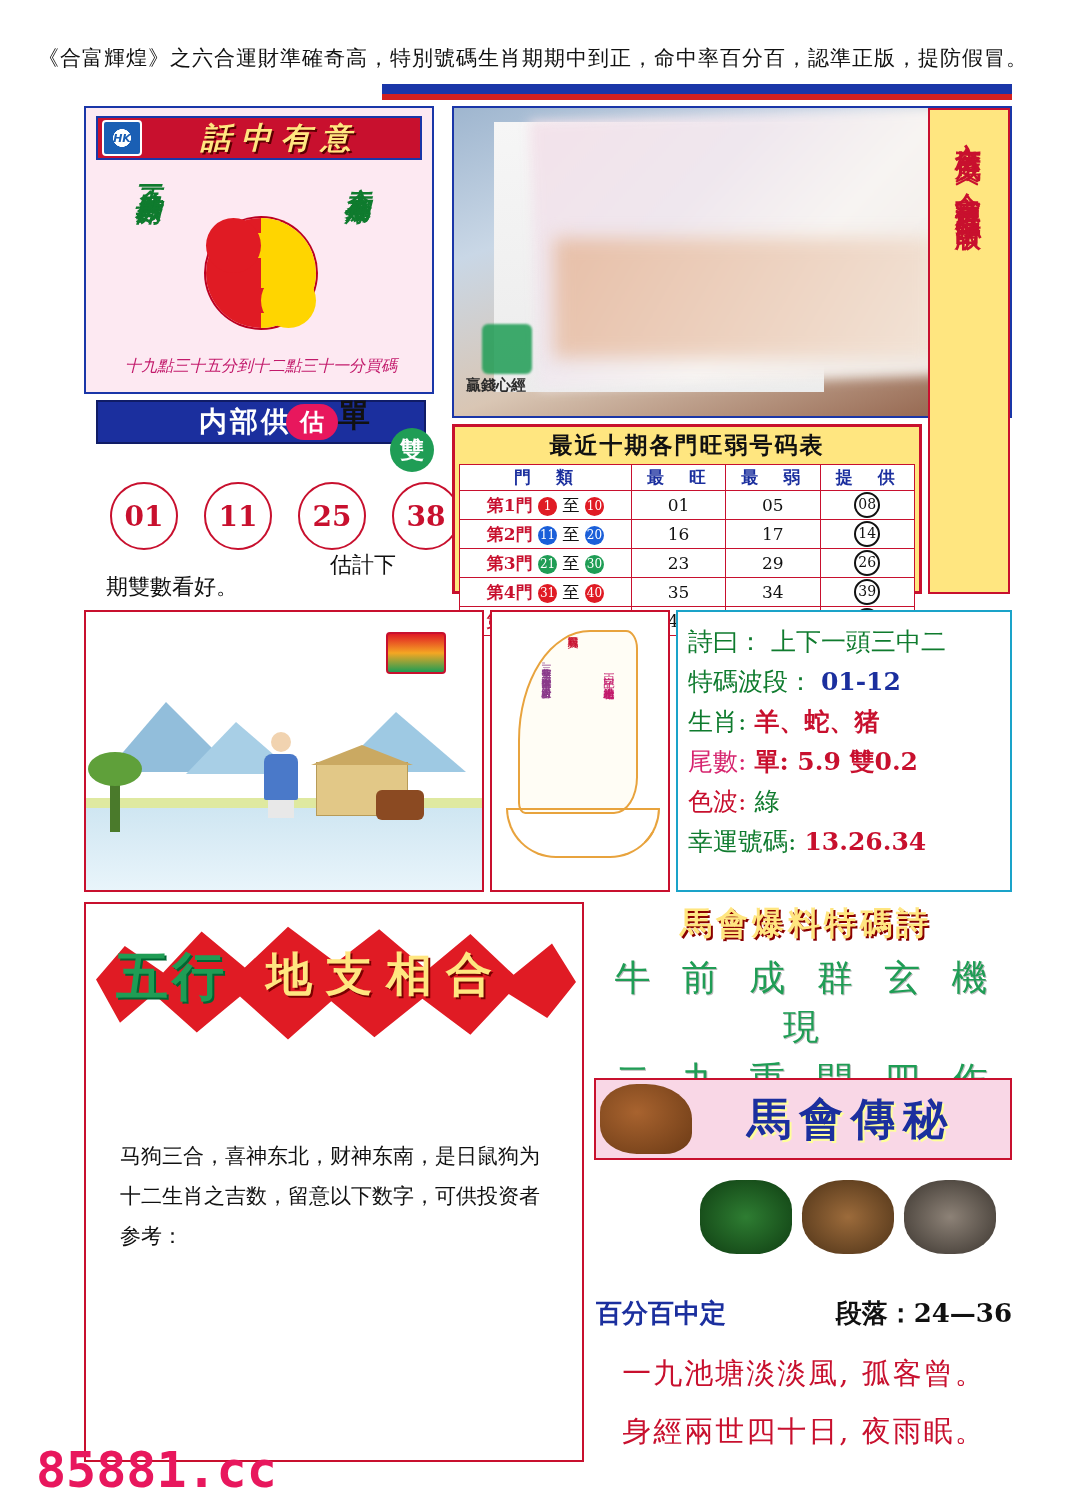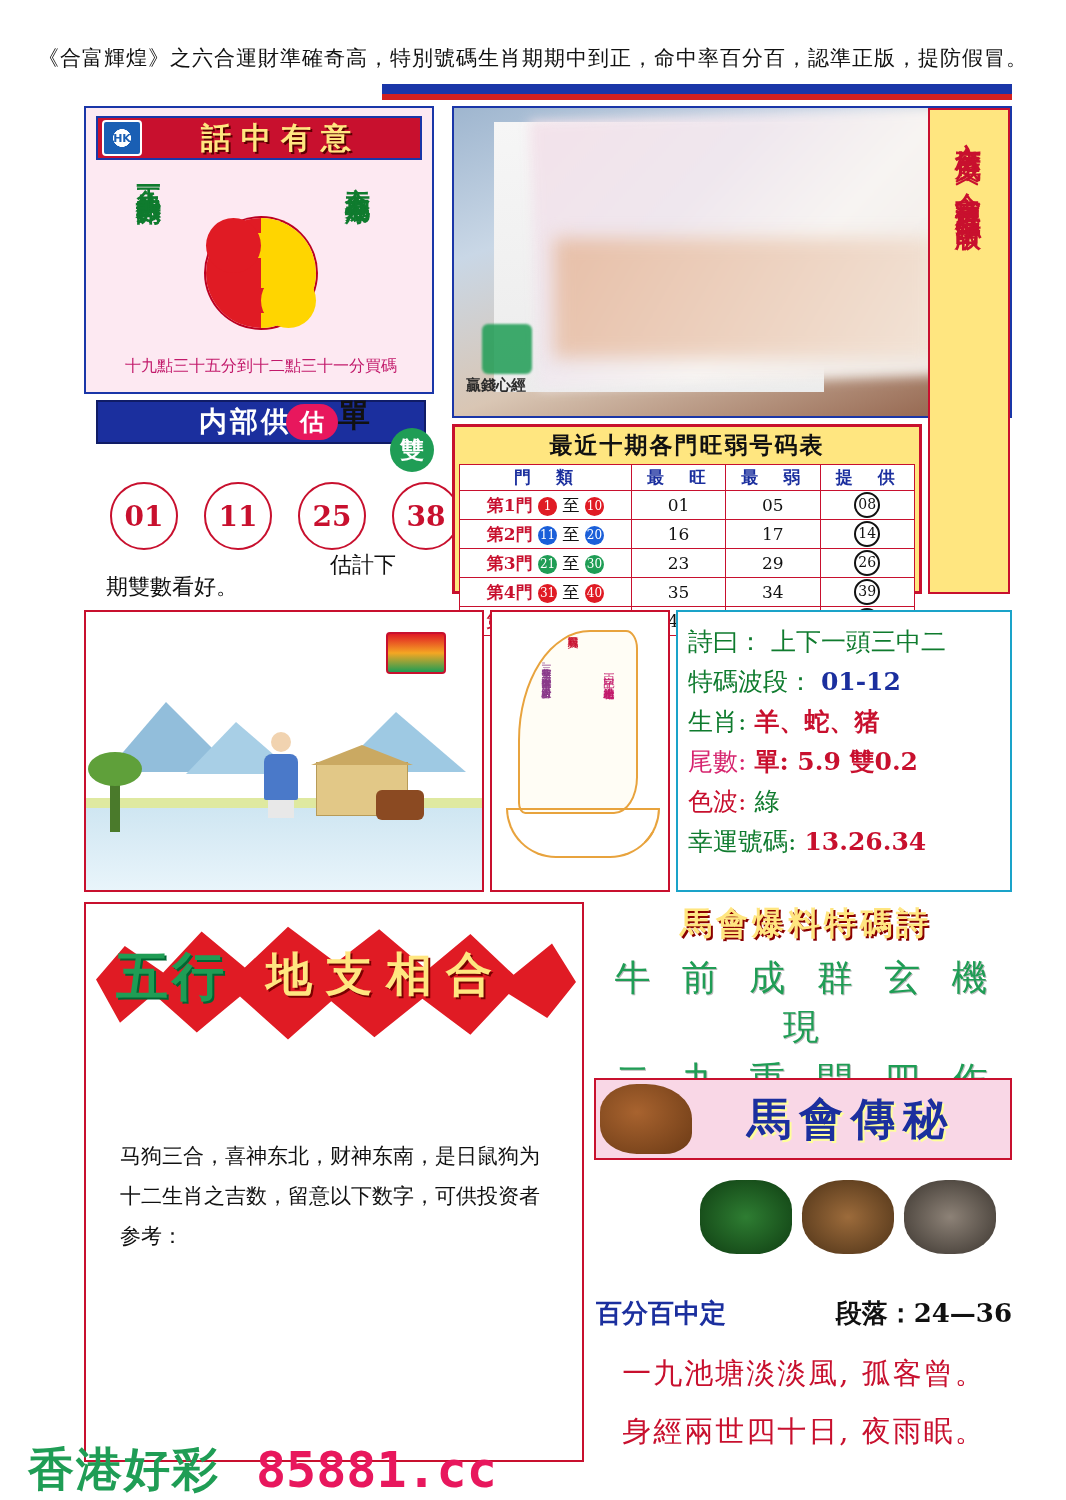--- a/index.html
+++ b/index.html
@@ -22,21 +22,21 @@
   .bluebar{
     position:absolute;left:382px;top:84px;width:630px;height:10px;
     background:#1a36a8;
   }
   .redbar{
     position:absolute;left:382px;top:94px;width:630px;height:6px;
     background:#d32020;
   }
 
   
-  .box{position:absolute;box-sizing:border-box;}
+  .box{position:absolute;box-sizing:border-box;font-style:italic;}
   .yybox{
     left:84px;top:106px;width:350px;height:288px;
     border:2px solid #1a36a8;background:#fde9f2;
   }
   .yyhead{
     position:absolute;left:10px;top:8px;width:326px;height:44px;
     background:#c8102e;border:2px solid #1a36a8;box-sizing:border-box;
     display:flex;align-items:center;
   }
   .yyhead .logo{
@@ -615,17 +615,16 @@
   <div class="baifen">
     <span>百分百中定</span>
     <span class="right">段落：24—36</span>
   </div>
   <div class="poem3">
     <div class="line">一九池塘淡淡風, 孤客曾。</div>
     <div class="line">身經兩世四十日, 夜雨眠。</div>
   </div>
 
   <div class="footer">
-    <div class="hk">香港好彩</div>
     <div class="url">85881.cc</div>
   </div>
 
 </div>
 
 </body></html>

